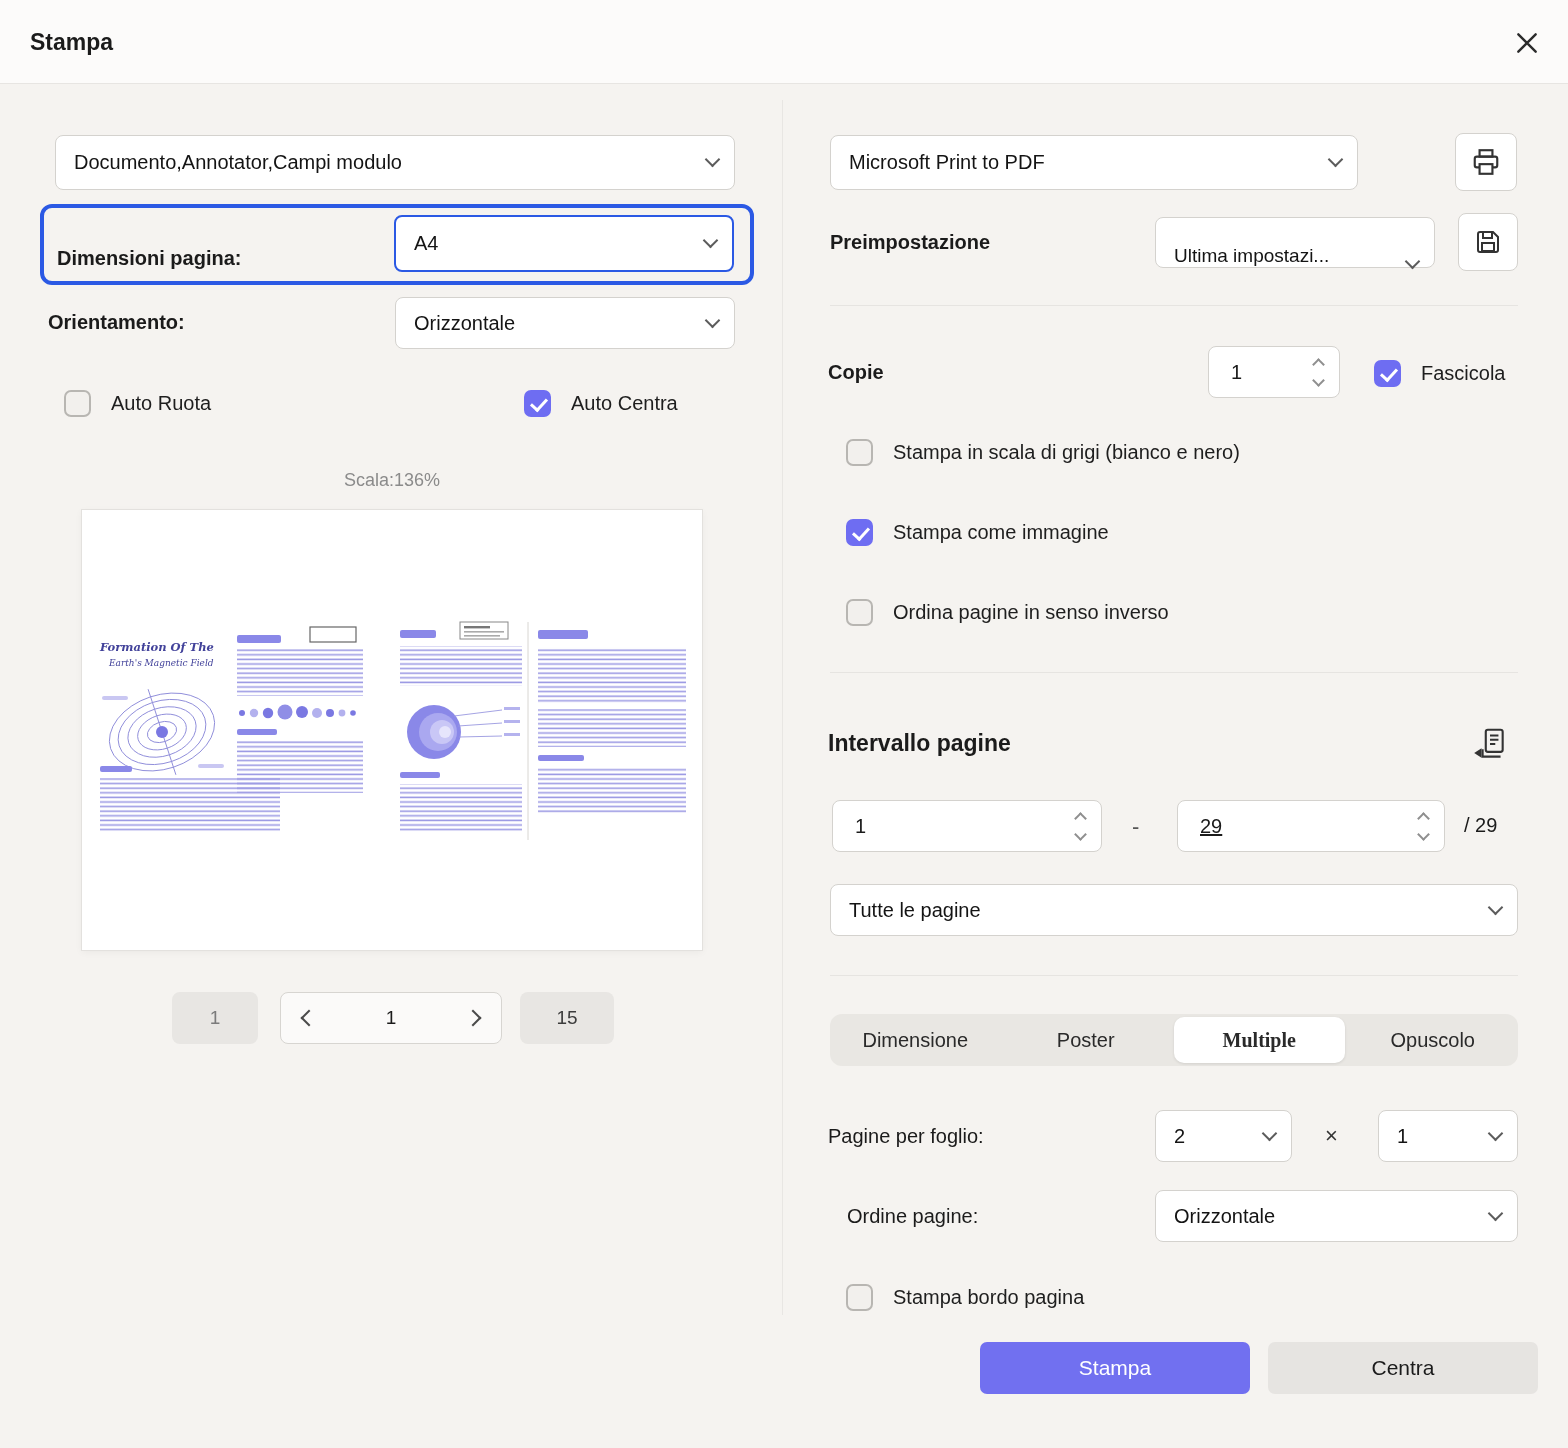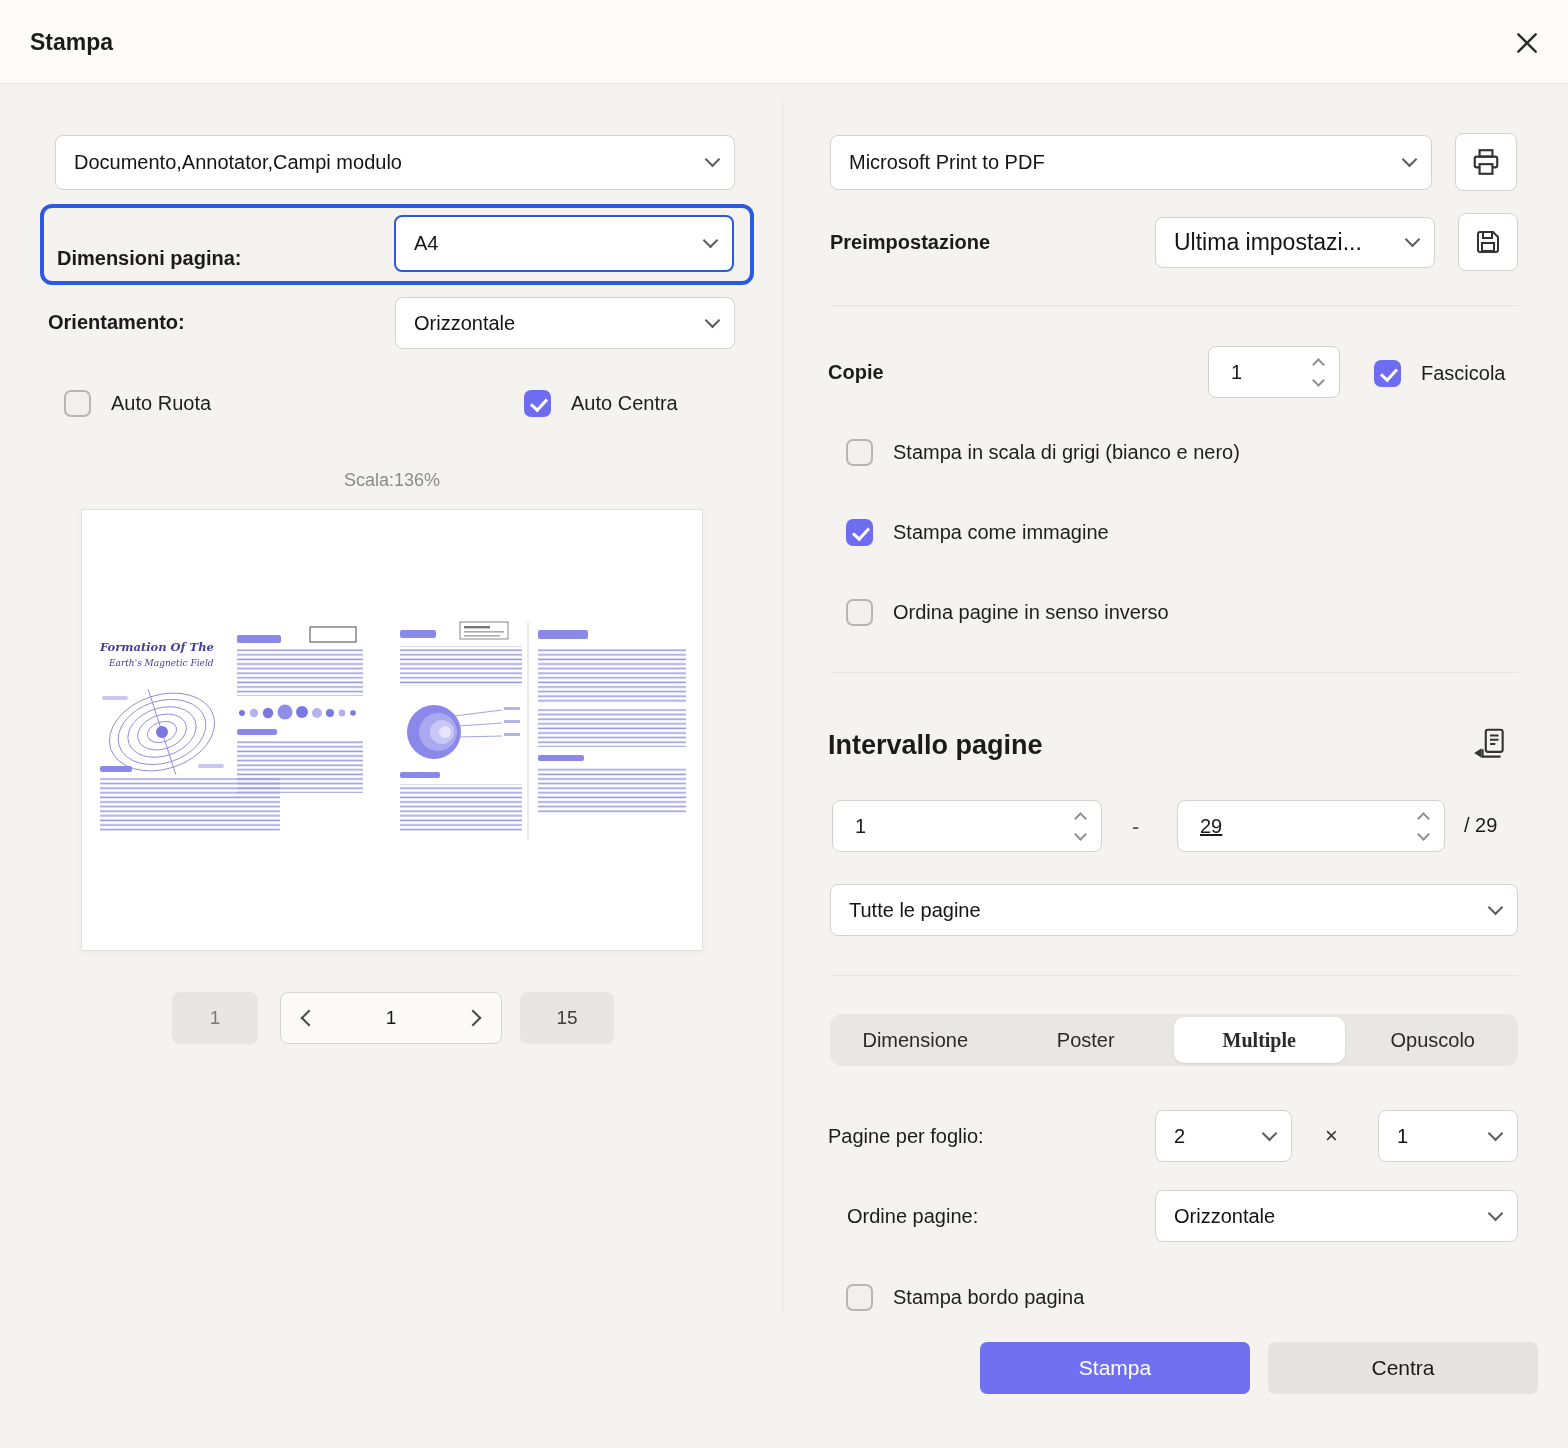--- a/index.html
+++ b/index.html
@@ -204,34 +204,34 @@
   </div>
   <div class="pager">
     <span class="chev-left"></span>
     <span>1</span>
     <span class="chev-right"></span>
   </div>
   <div class="pg-btn" style="left:520px; top:992px; width:94px; height:52px; color:#3c3c3c;">
     <span>15</span>
   </div>
 
-  <div class="dd" style="left:830px; top:135px; width:602px; height:55px;text-align:right;">
+  <div class="dd" style="left:830px; top:135px; width:528px; height:55px;text-align:right;">
     <span class="dd-value">Microsoft Print to PDF</span>
     <span class="chev-d"></span>
   </div>
   <div class="icon-btn" style="left:1455px; top:133px; width:62px; height:58px;">
     <svg width="30" height="30" viewBox="0 0 28 28">
       <rect x="8" y="3" width="12" height="6" fill="none" stroke="#333" stroke-width="2"></rect>
       <rect x="3.5" y="9" width="21" height="10" rx="2" fill="none" stroke="#333" stroke-width="2"></rect>
       <rect x="8" y="16" width="12" height="9" fill="#fff" stroke="#333" stroke-width="2"></rect>
     </svg>
   </div>
 
   <span class="lbl bold" style="left:830px; top:231px;">Preimpostazione</span>
-  <div class="dd" style="left:1155px; top:217px; width:280px; height:51px; font-size:23px;">
+  <div class="dd" style="left:1155px; top:217px; width:280px; height:51px; font-size:19px;align-items:flex-end;">
     <span class="dd-value">Ultima impostazi...</span>
     <span class="chev-d"></span>
   </div>
   <div class="icon-btn" style="left:1458px; top:213px; width:60px; height:58px;">
     <svg width="28" height="28" viewBox="0 0 28 28">
       <path d="M4 6 a2 2 0 0 1 2 -2 h13 l5 5 v13 a2 2 0 0 1 -2 2 h-16 a2 2 0 0 1 -2 -2 z" fill="none" stroke="#333" stroke-width="2"></path>
       <rect x="9" y="4" width="9" height="6" fill="none" stroke="#333" stroke-width="2"></rect>
       <rect x="8" y="15" width="12" height="8" fill="none" stroke="#333" stroke-width="2"></rect>
     </svg>
   </div>
@@ -259,21 +259,21 @@
     <span class="checkbox checked"></span>
     <span class="cb-label">Stampa come immagine</span>
   </div>
   <div class="cbrow" style="left:846px; top:598px;">
     <span class="checkbox"></span>
     <span class="cb-label">Ordina pagine in senso inverso</span>
   </div>
 
   <div class="hdiv" style="left:830px; top:672px; width:688px;"></div>
 
-  <span class="lbl bold" style="left:828px; top:730px; font-size:27px;text-align:center;">Intervallo pagine</span>
+  <span class="lbl bold" style="left:828px; top:730px; font-size:23px;text-align:center;">Intervallo pagine</span>
   <div class="abs" style="left:1466px; top:720px; width:48px; height:48px; display:flex; align-items:center; justify-content:center; cursor:pointer;">
     <svg width="38" height="34" viewBox="0 0 36 32">
       <rect x="14" y="2.5" width="16" height="21" rx="2" fill="none" stroke="#333" stroke-width="2"></rect>
       <path d="M18 8 h8 M18 12 h8 M18 16 h5" stroke="#333" stroke-width="1.8" fill="none"></path>
       <path d="M11 21 v7 h17" fill="none" stroke="#333" stroke-width="2"></path>
       <path d="M3 24.5 l7 -4.5 v9 z" fill="#333"></path>
     </svg>
   </div>
 
   <div class="spin" style="left:832px; top:800px; width:270px; height:52px;">

